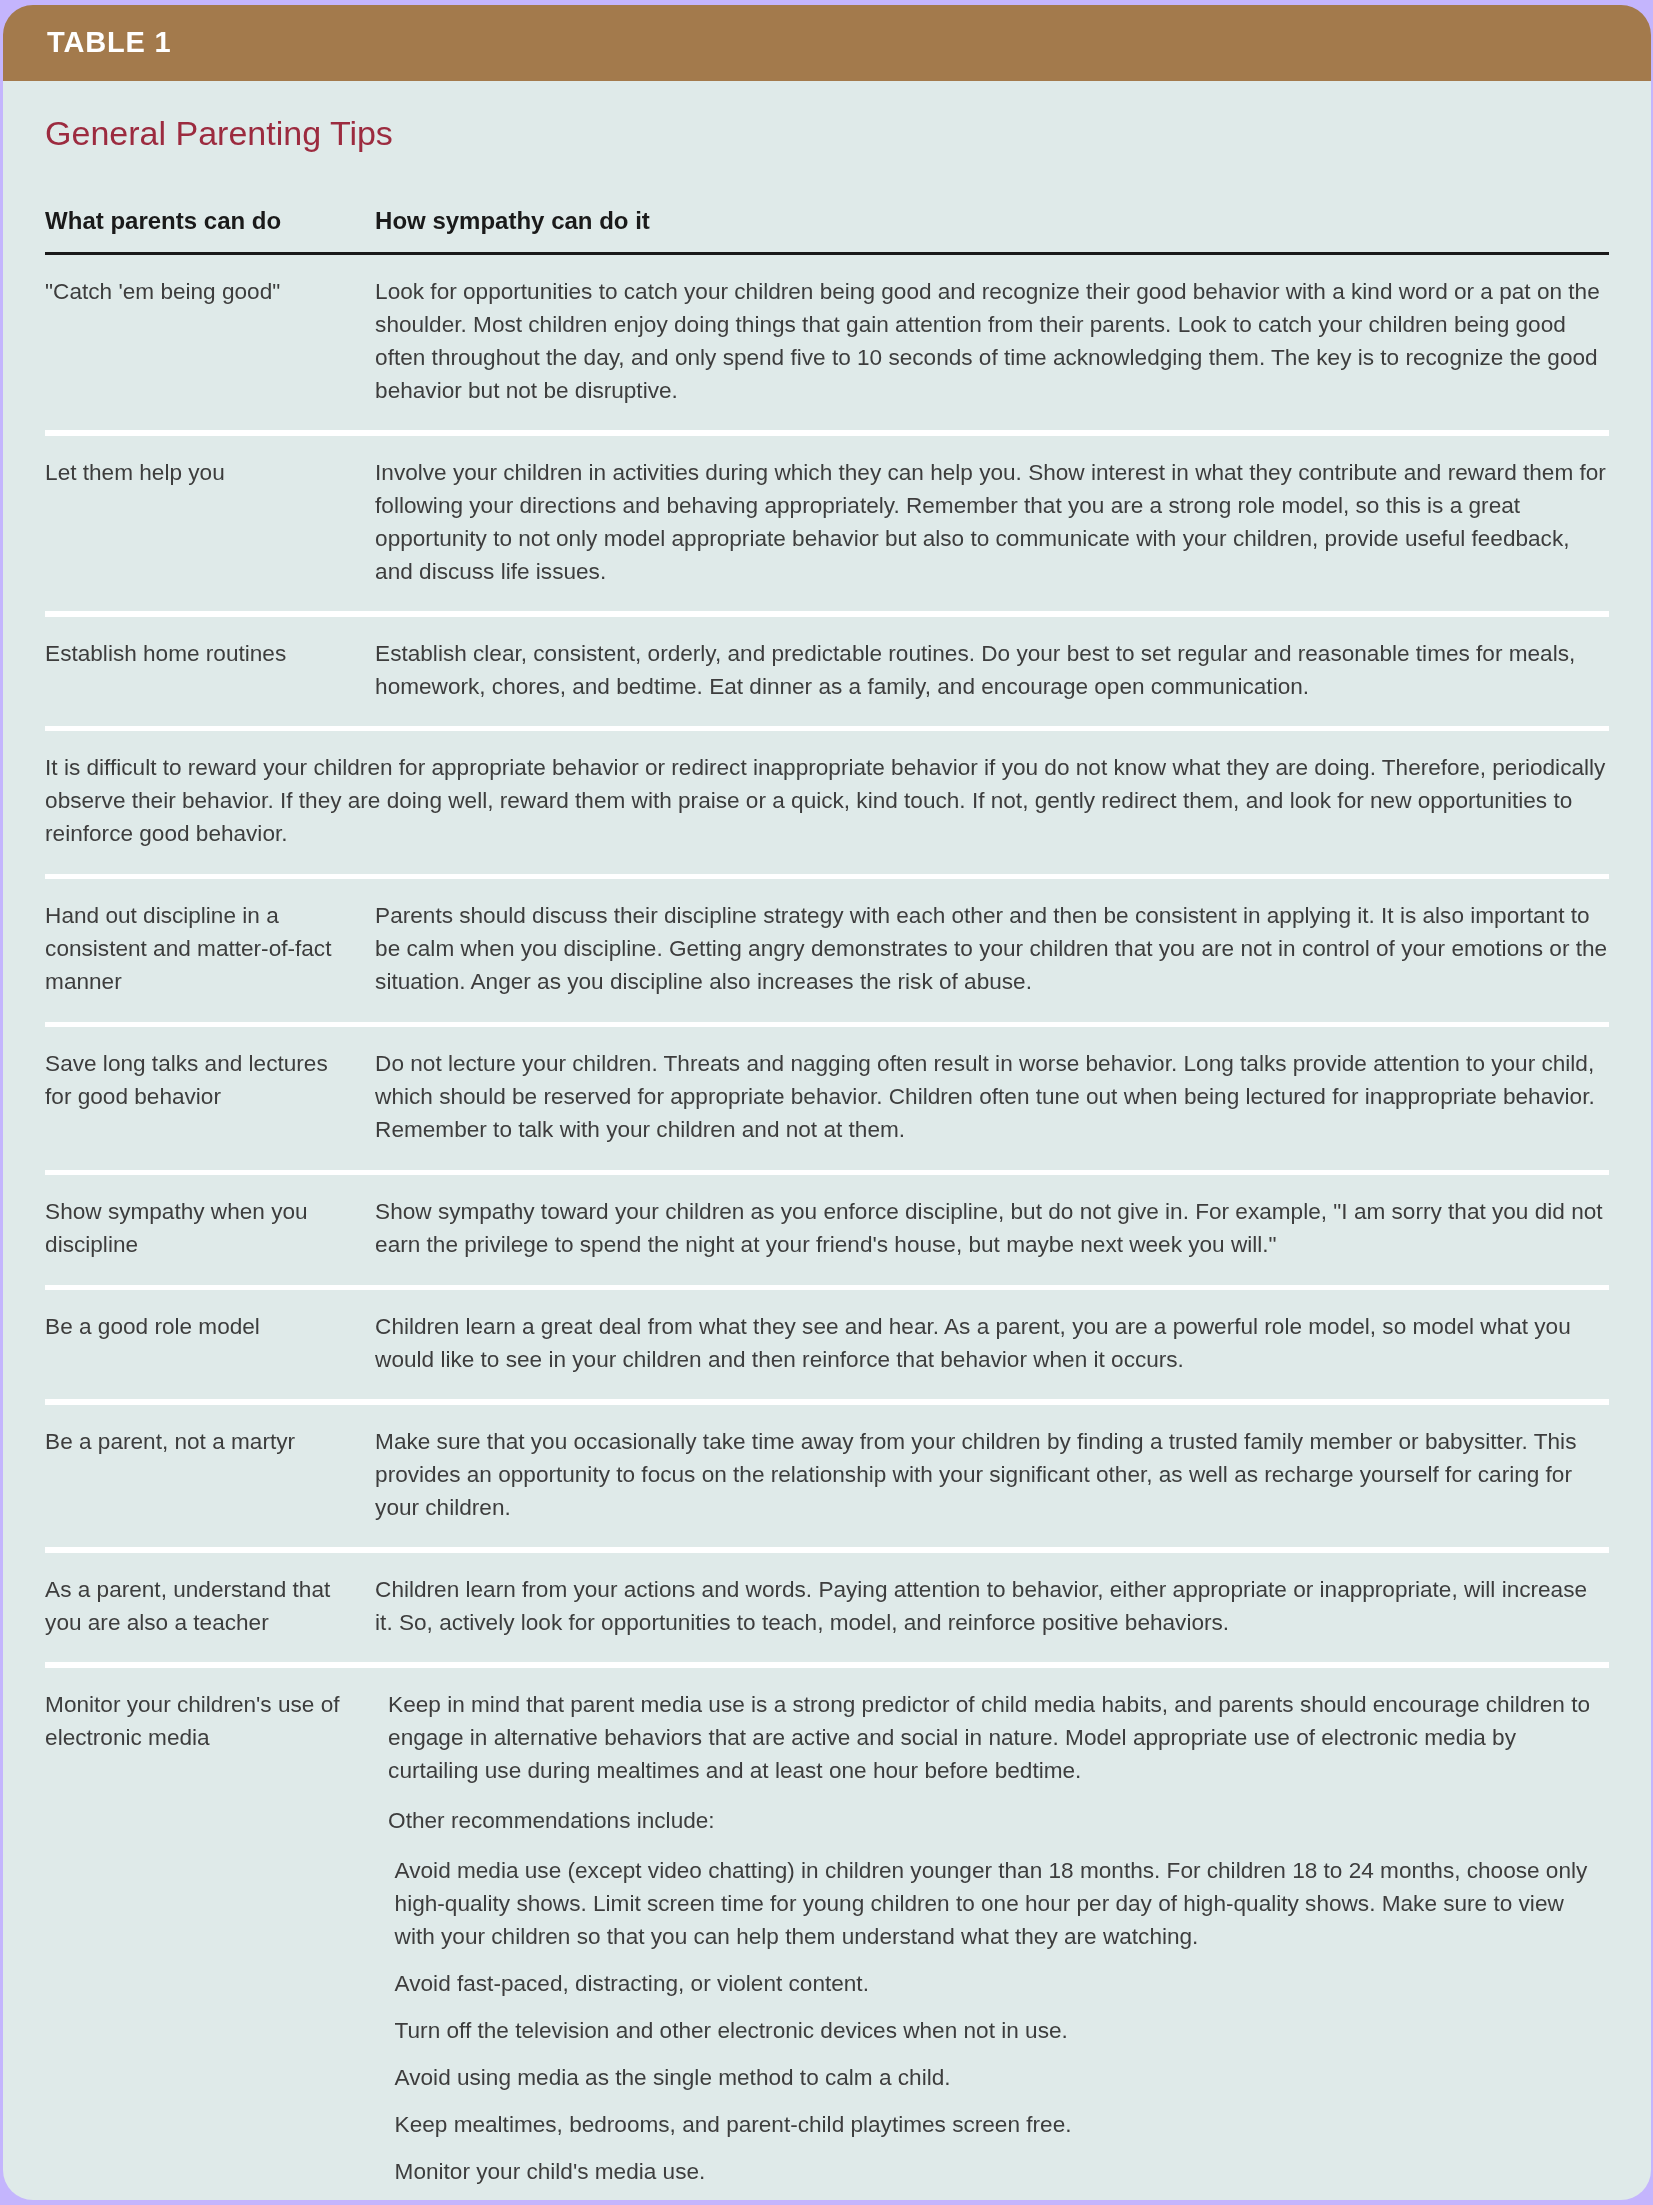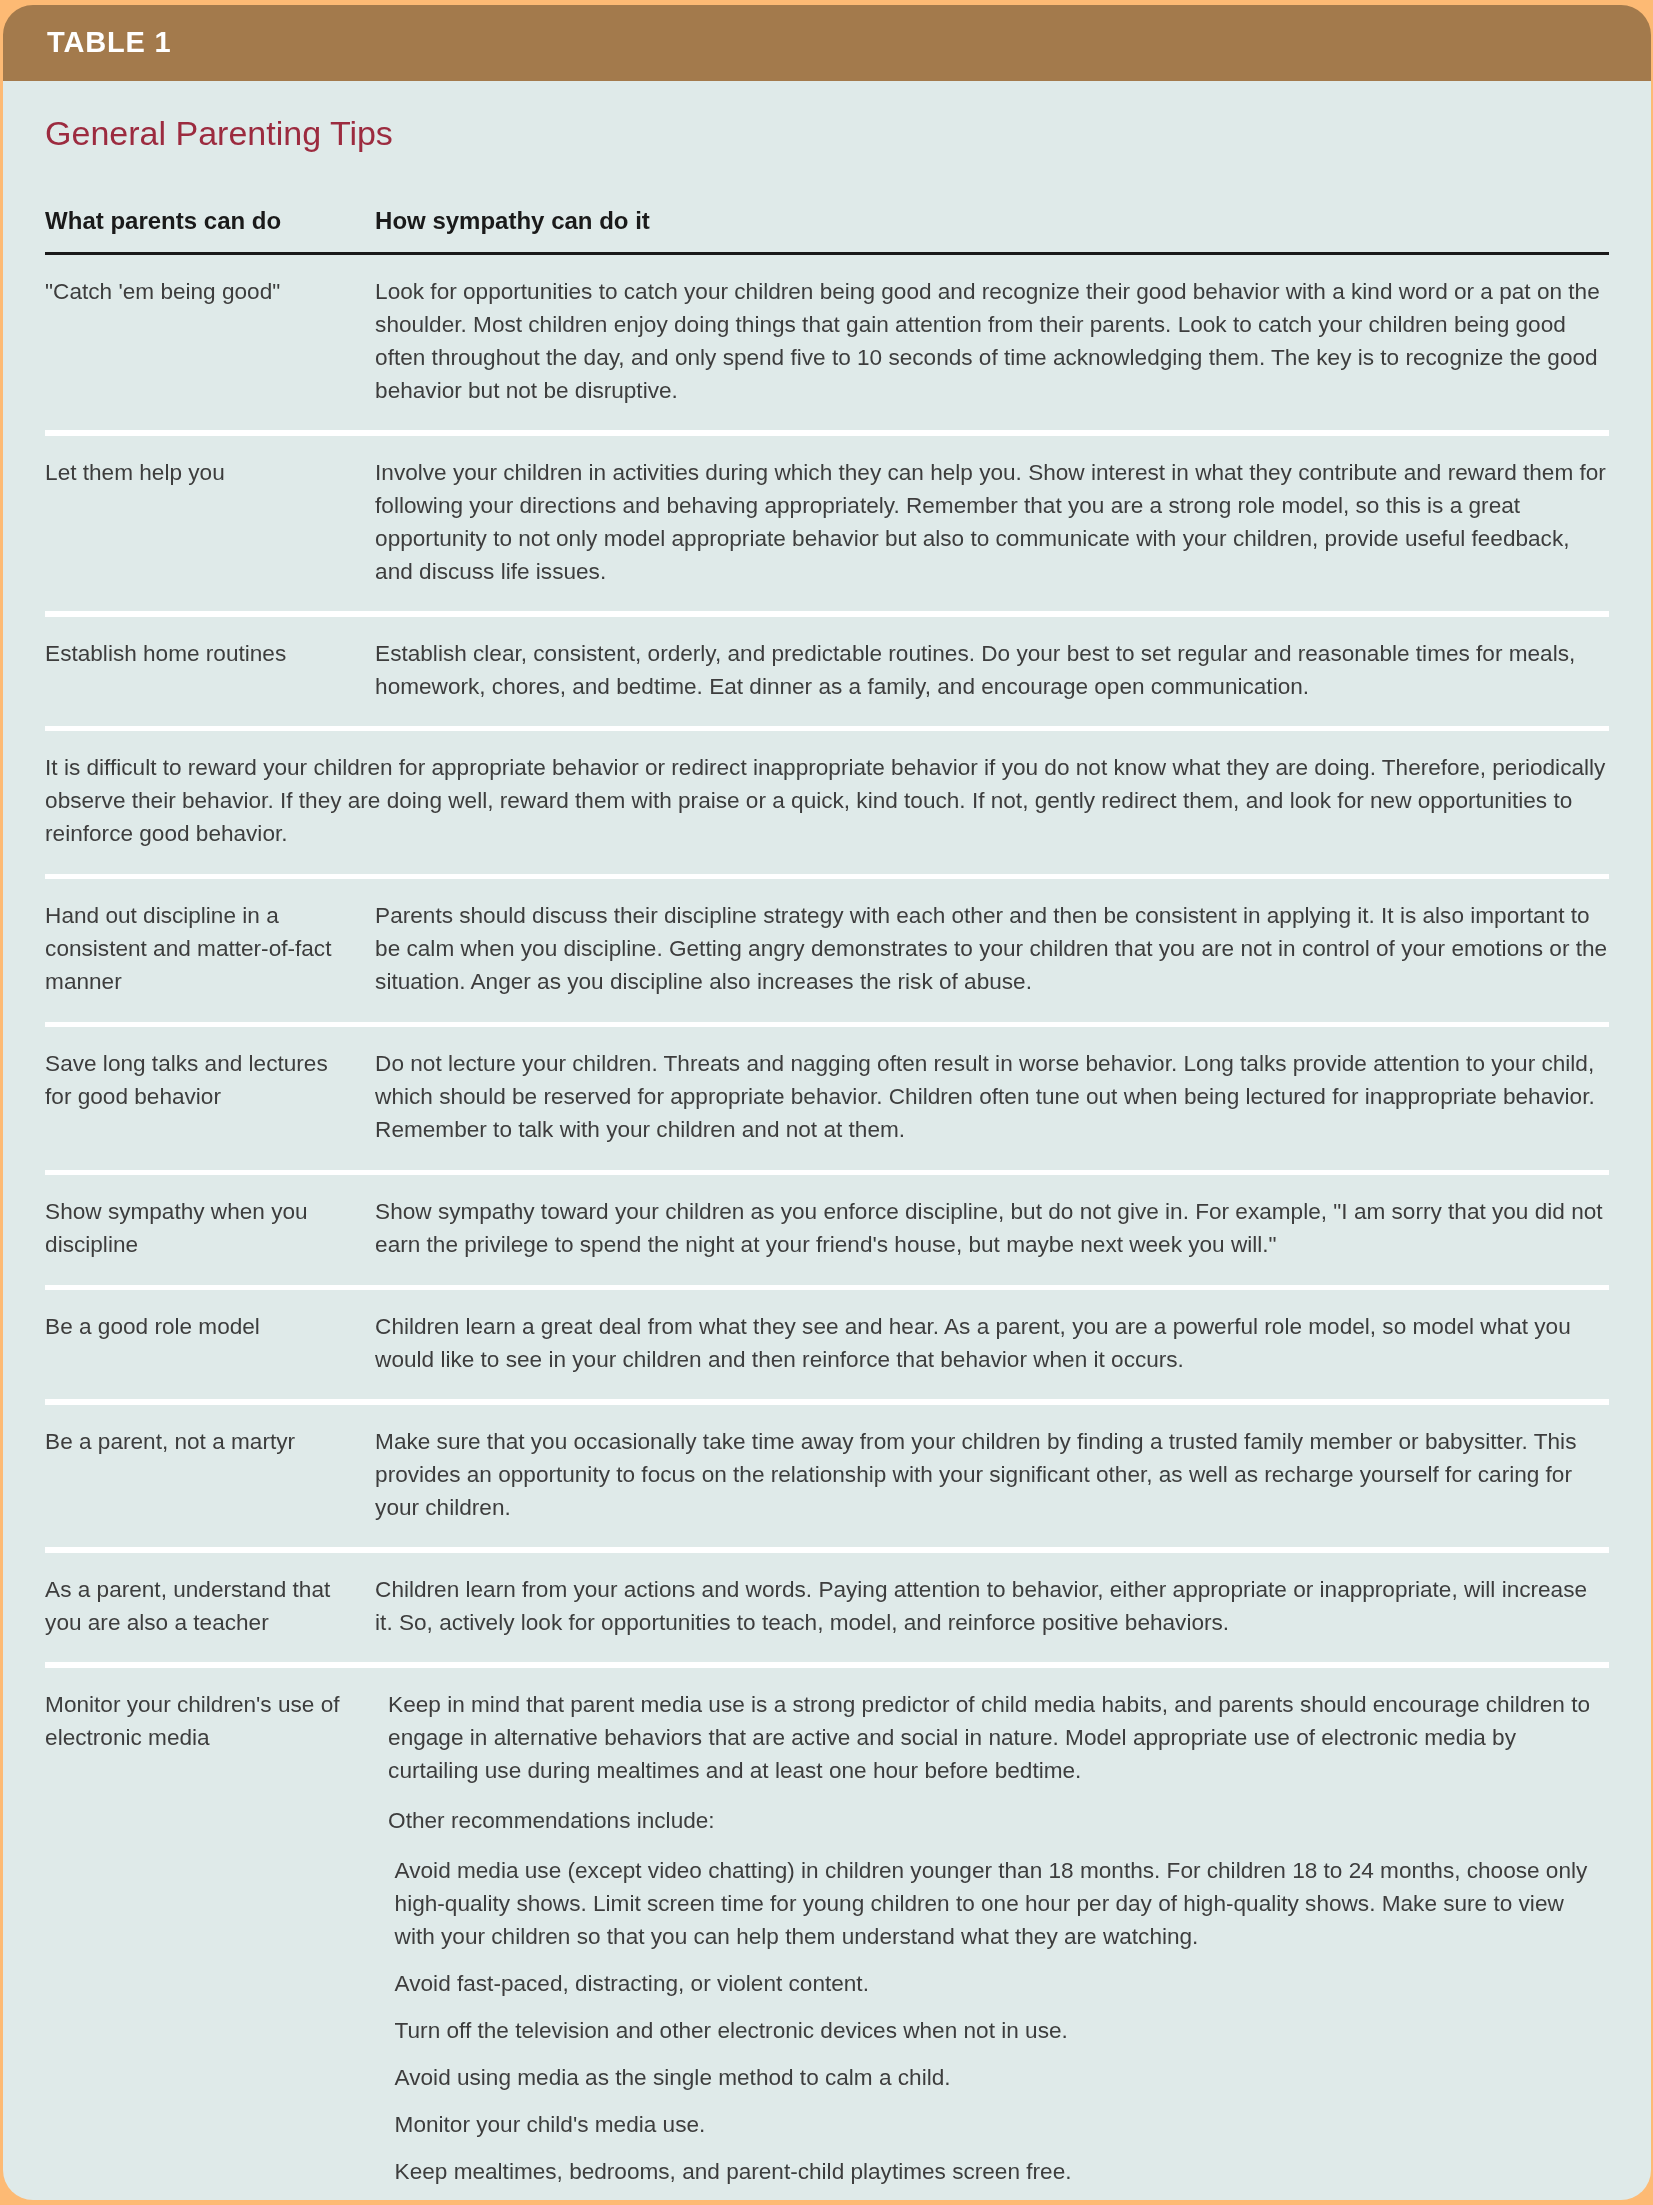--- a/index.html
+++ b/index.html
@@ -5,21 +5,21 @@
   html, body {
     margin: 0;
     padding: 0;
     background: #ffffff;
     font-family: "Liberation Sans", sans-serif;
   }
   .page {
     width: 1654px;
     height: 2205px;
     position: relative;
-    background: #fdba74;
+    background: #c4b5fd;
     overflow: hidden;
   }
   .table-card {
     position: absolute;
     left: 3.1px;
     top: 4.7px;
     right: 3.1px;
     bottom: 4.7px;
     display: flex;
     flex-direction: column;
@@ -175,22 +175,22 @@
 
       <div class="row">
         <div class="row-label">Monitor your children's use of electronic media</div>
         <div class="row-text">
           <p>Keep in mind that parent media use is a strong predictor of child media habits, and parents should encourage children to engage in alternative behaviors that are active and social in nature. Model appropriate use of electronic media by curtailing use during mealtimes and at least one hour before bedtime.</p>
           <p>Other recommendations include:</p>
           <p class="sub">Avoid media use (except video chatting) in children younger than 18 months. For children 18 to 24 months, choose only high-quality shows. Limit screen time for young children to one hour per day of high-quality shows. Make sure to view with your children so that you can help them understand what they are watching.</p>
           <p class="sub">Avoid fast-paced, distracting, or violent content.</p>
           <p class="sub">Turn off the television and other electronic devices when not in use.</p>
           <p class="sub">Avoid using media as the single method to calm a child.</p>
+          <p class="sub">Keep mealtimes, bedrooms, and parent-child playtimes screen free.</p>
           <p class="sub">Monitor your child's media use.</p>
-          <p class="sub">Keep mealtimes, bedrooms, and parent-child playtimes screen free.</p>
           <p class="sub">Avoid screen time for one hour before bedtime, and remove devices from the bedroom before bed.</p>
         </div>
       </div>
 
     </div>
   </div>
 </div>
 
 
 </body></html>

